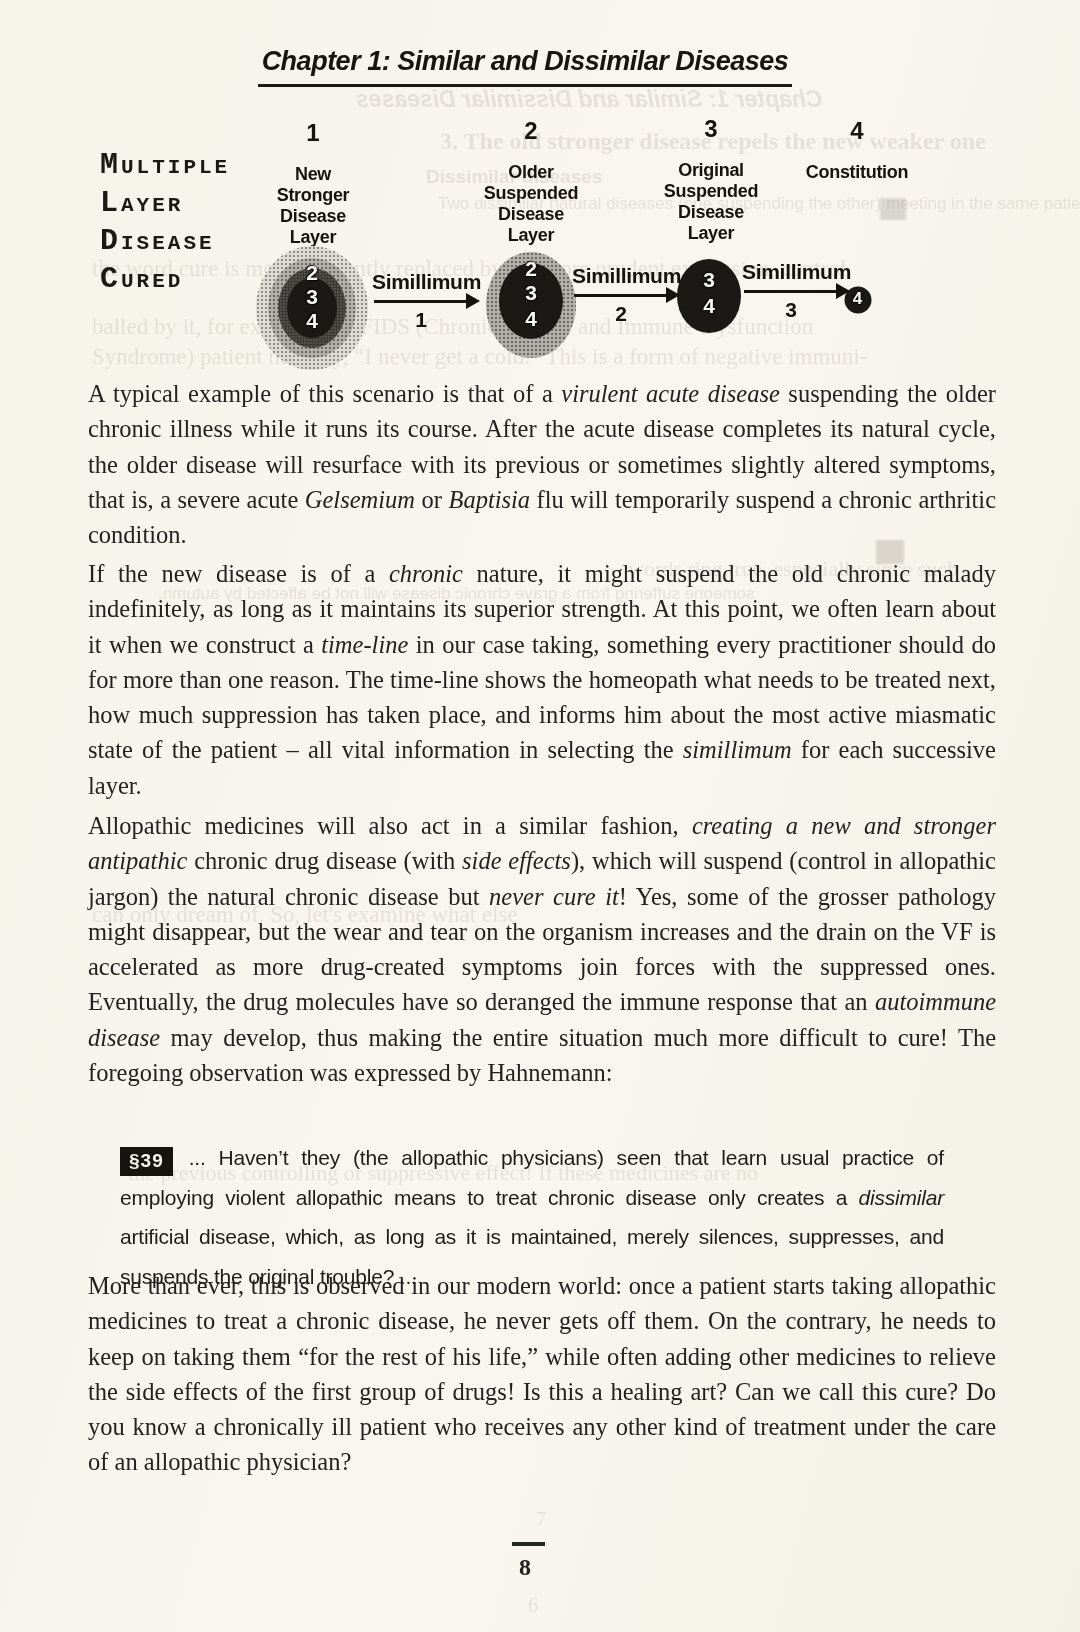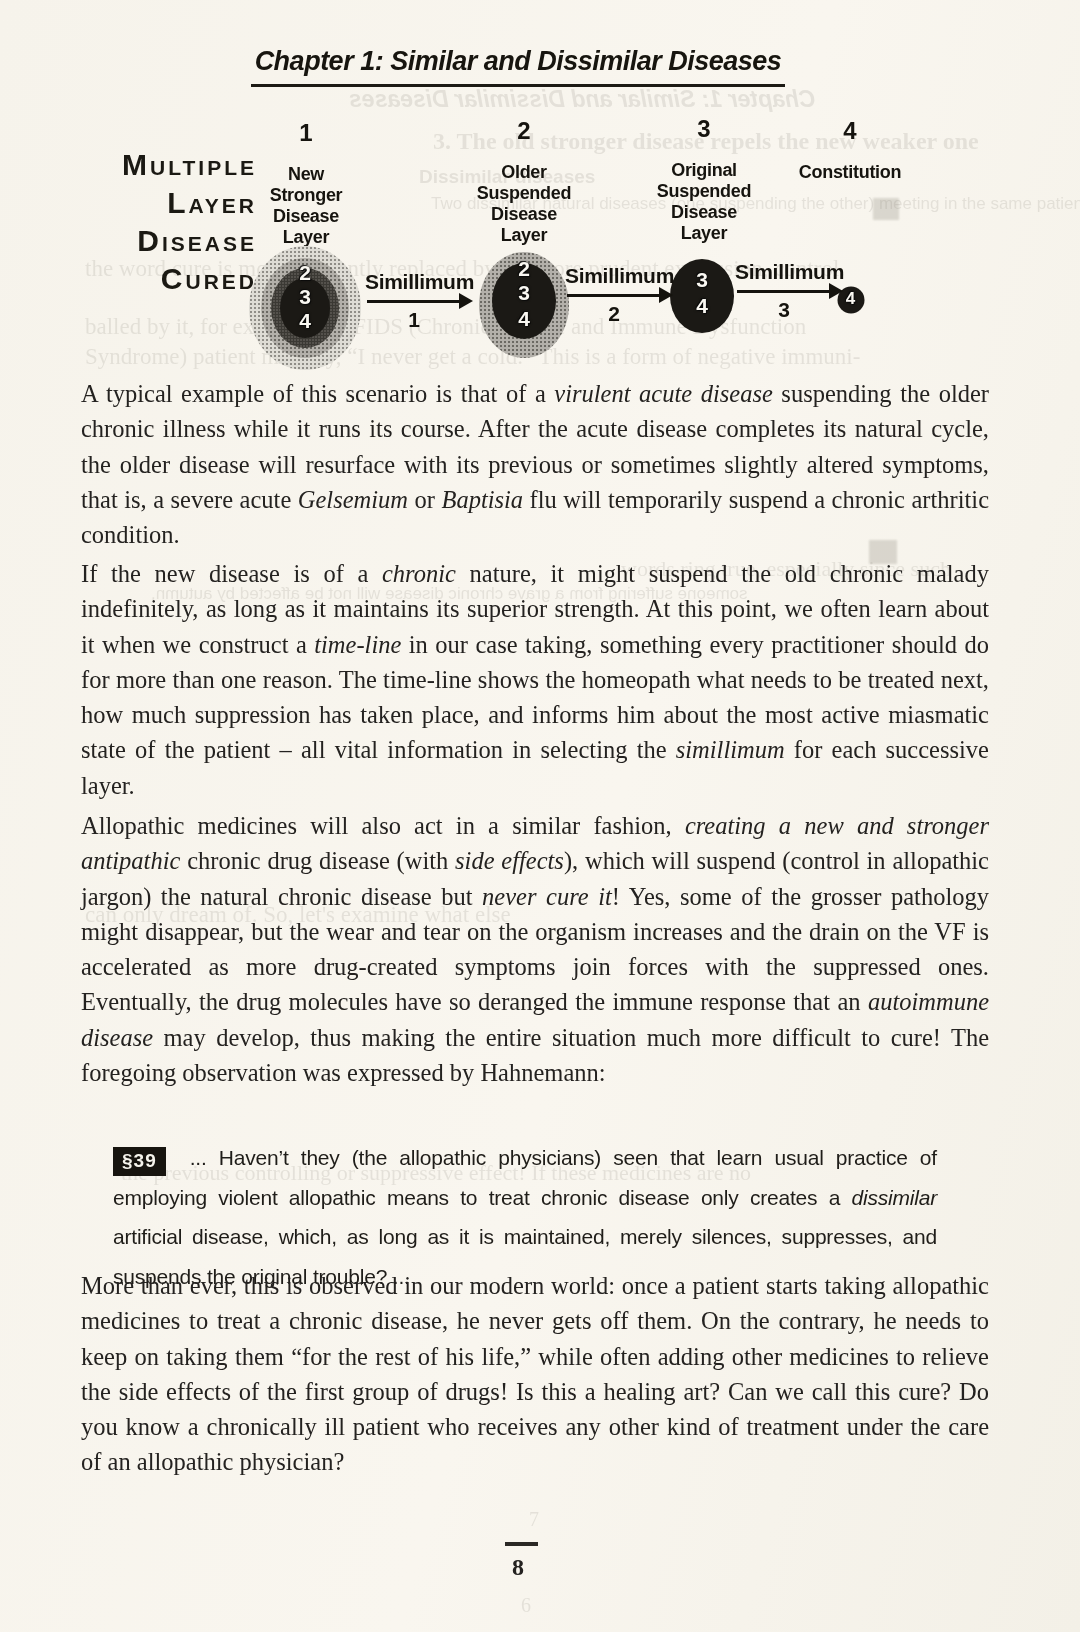--- a/index.html
+++ b/index.html
@@ -1,35 +1,35 @@
 <!DOCTYPE html>
 <html><head>
 <meta charset="utf-8">
 <style>
   html,body{margin:0;padding:0;}
   body{width:1080px;height:1632px;position:relative;overflow:hidden;
        background:linear-gradient(105deg,#f6f3eb 0%,#f9f6ef 55%,#f3f0e7 100%);
        font-family:"Liberation Serif",serif;color:#262421;}
-  .layer{position:absolute;left:1px;top:0;width:1036px;height:1632px;}
+  .layer{position:absolute;left:8px;top:0;width:1036px;height:1632px;}
   #ghost-layer{z-index:1;}
   #content-layer{z-index:2;}
   .ghost-line{position:absolute;color:#6e6a5f;opacity:.14;filter:blur(.7px);white-space:nowrap;}
   .ghost-line.mirror{transform:scaleX(-1);}
   .ghost-smudge{position:absolute;background:#8d897d;opacity:.28;filter:blur(1px);}
 
   
   .chapter-head{position:absolute;top:46px;left:0;width:1034px;text-align:center;}
   .chapter-head span{display:inline-block;font-family:"Liberation Sans",sans-serif;
       font-weight:700;font-style:italic;font-size:27px;letter-spacing:-.5px;color:#17150f;
       border-bottom:3px solid #1c1a14;padding:0 4px 7px 4px;}
 
   
   .diagram{position:absolute;left:0;top:108px;width:1080px;height:292px;}
-  .diag-title{position:absolute;left:92px;top:38px;width:164px;text-align:right;
-      font-family:Liberation Sans, sans-serif;font-weight:700;font-variant:small-caps;
+  .diag-title{position:absolute;left:92px;top:38px;width:164px;text-align:left;
+      font-family:Liberation Mono, monospace;font-weight:700;font-variant:small-caps;
       font-size:30px;line-height:38px;letter-spacing:3px;color:#1b1913;}
   .stage{position:absolute;text-align:center;font-family:"Liberation Sans",sans-serif;color:#16140f;}
   .stage-num{font-weight:700;font-size:24px;line-height:26px;letter-spacing:0;}
   .stage-label{font-weight:700;font-size:18px;line-height:21px;letter-spacing:-.3px;margin-top:18px;}
   .circle{position:absolute;}
   .ring{position:absolute;left:50%;top:50%;transform:translate(-50%,-50%);border-radius:50%;}
   .stip-light{background-color:#dedcd5;background-image:radial-gradient(#8f8d87 1px,transparent 1.35px);background-size:4px 4px;}
   .stip-mid{background-color:#b3b0aa;background-image:radial-gradient(#6b6963 1px,transparent 1.35px);background-size:4px 4px;}
   .ring-dark{background:#54514c;background-image:radial-gradient(#3b3934 1px,transparent 1.3px);background-size:3px 3px;}
   .ring-black{background:#1b1915;}
@@ -45,21 +45,21 @@
 
   
   .body-para{position:absolute;left:80px;width:908px;margin:0;
       font-size:24.5px;line-height:35.3px;text-align:justify;color:#242220;}
   .body-para i{font-style:italic;}
   .quote-block{position:absolute;left:112px;width:824px;margin:0;
       font-family:"Liberation Sans",sans-serif;font-size:21px;line-height:39.5px;
       letter-spacing:-.2px;text-align:justify;color:#1f1d19;}
   .q-badge{display:inline-block;background:#17140f;color:#f6f4ec;
       font-family:"Liberation Sans",sans-serif;font-weight:700;font-size:19px;line-height:19px;
-      padding:4px 9px 6px 9px;margin-right:24px;vertical-align:-2px;letter-spacing:1px;}
+      padding:4px 9px 6px 9px;margin-right:16px;vertical-align:-2px;letter-spacing:1px;}
 
   
   .footer-dash{position:absolute;left:504px;top:1542px;width:33px;height:4px;background:#2b2925;}
   .page-number{position:absolute;left:0;top:1554px;width:1034px;text-align:center;
       font-size:24px;font-weight:700;color:#242220;}
 </style>
 </head>
 <body>
 
 <div class="layer" id="ghost-layer">

